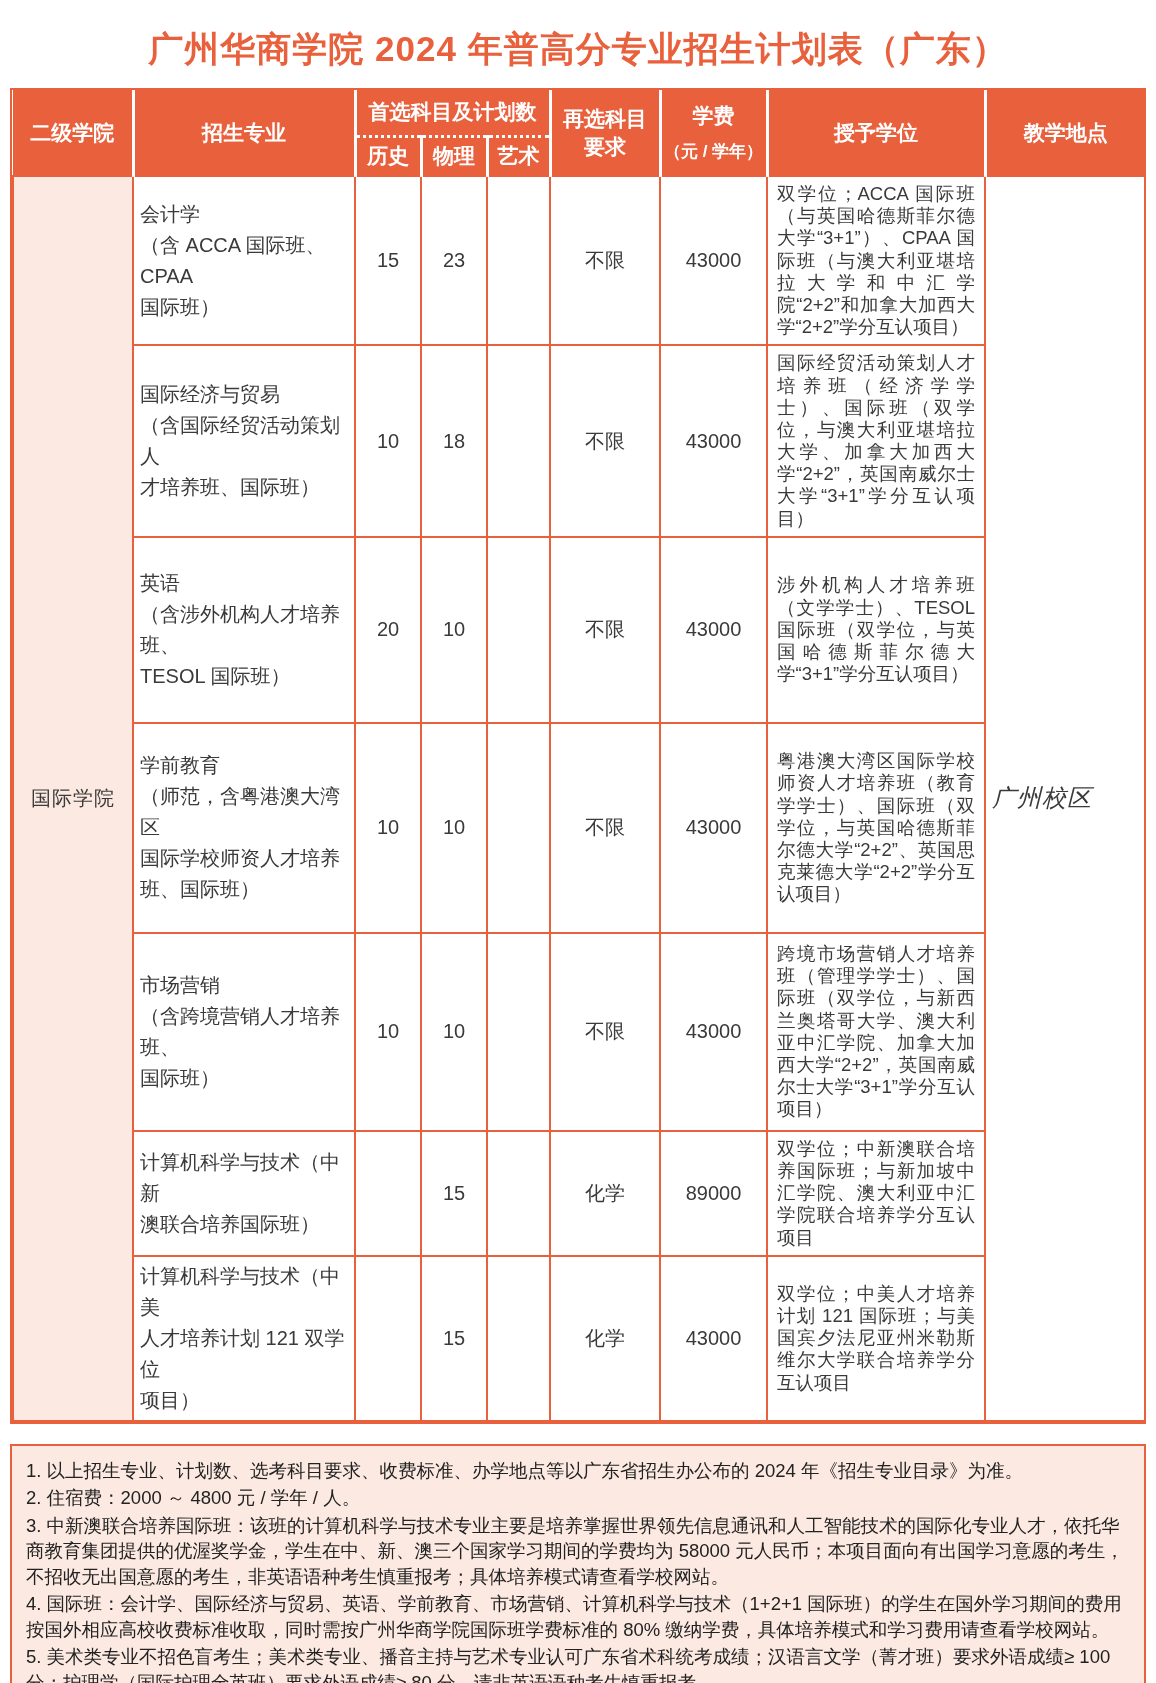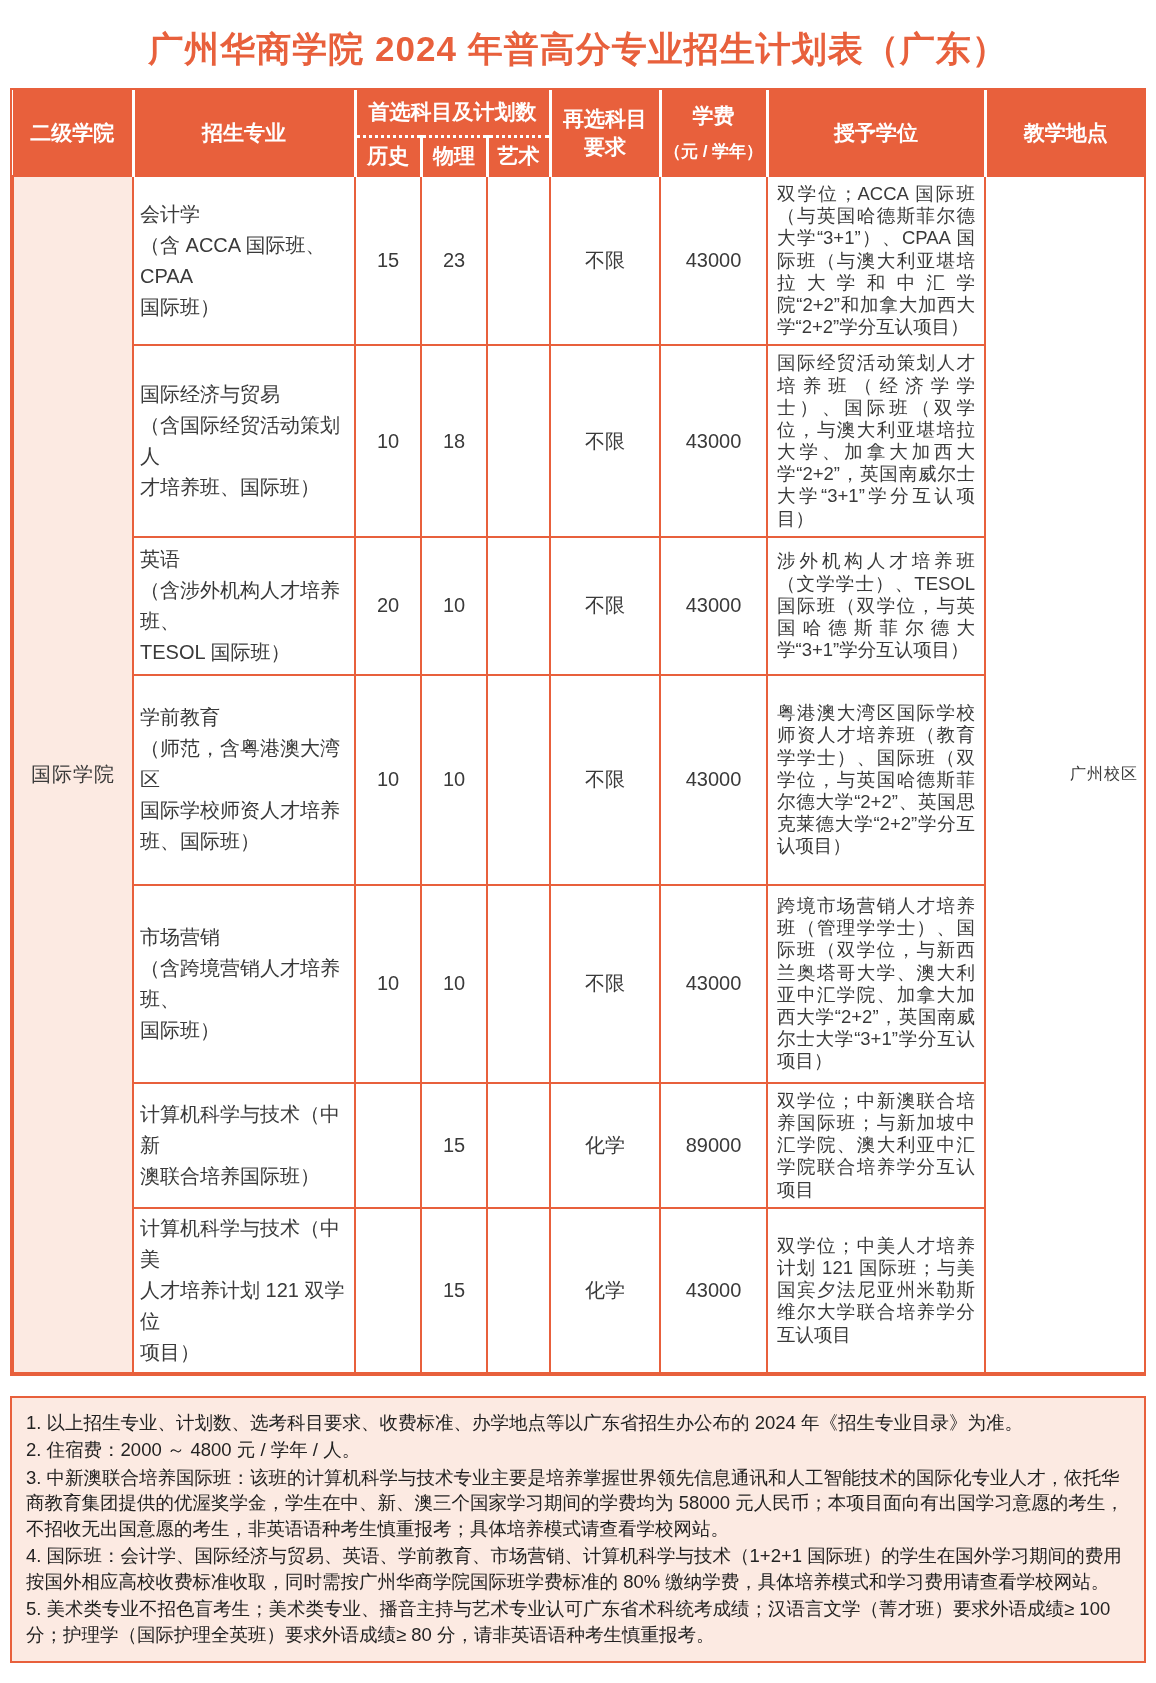--- a/index.html
+++ b/index.html
@@ -62,43 +62,44 @@
     padding:4px 6px;
     margin-top:25px;
   }
   td.college{
     background:var(--panel);
     text-align:center;
     font-size:20px;
     letter-spacing:1px;
   }
   td.location{
-    text-align:right;
-    font-size:16px;
+    text-align:left;
+    font-size:24px;
     letter-spacing:1px;
+    font-style:italic;
   }
   td.major{
     font-size:20px;
     text-align:left;
     white-space:pre-line;
     line-height:1.55;
   }
   td.num{
     font-size:20px;
     text-align:center;
   }
   td.degree{
     font-size:18.5px;
     text-align:justify;
     line-height:1.2;
     padding:6px 9px;
   }
   tr.r0{height:158px;}
   tr.r1{height:159px;}
-  tr.r2{height:138px;}
+  tr.r2{height:186px;}
   tr.r3{height:210px;}
   tr.r4{height:198px;}
   tr.r5{height:116px;}
   tr.r6{height:160px;}
   .notes{
     margin:20px 10px 0;
     border:2px solid var(--accent);
     background:var(--panel);
     padding:10px 14px 12px;
     font-size:18.5px;

